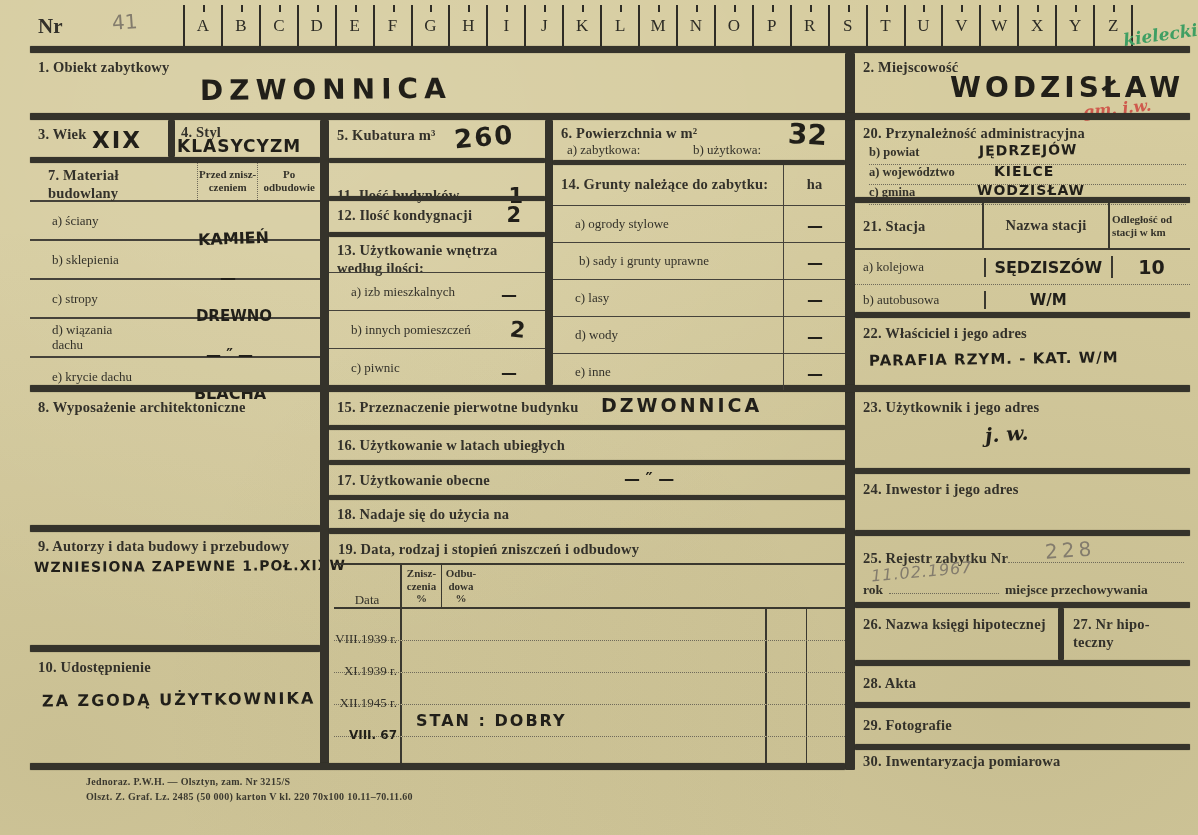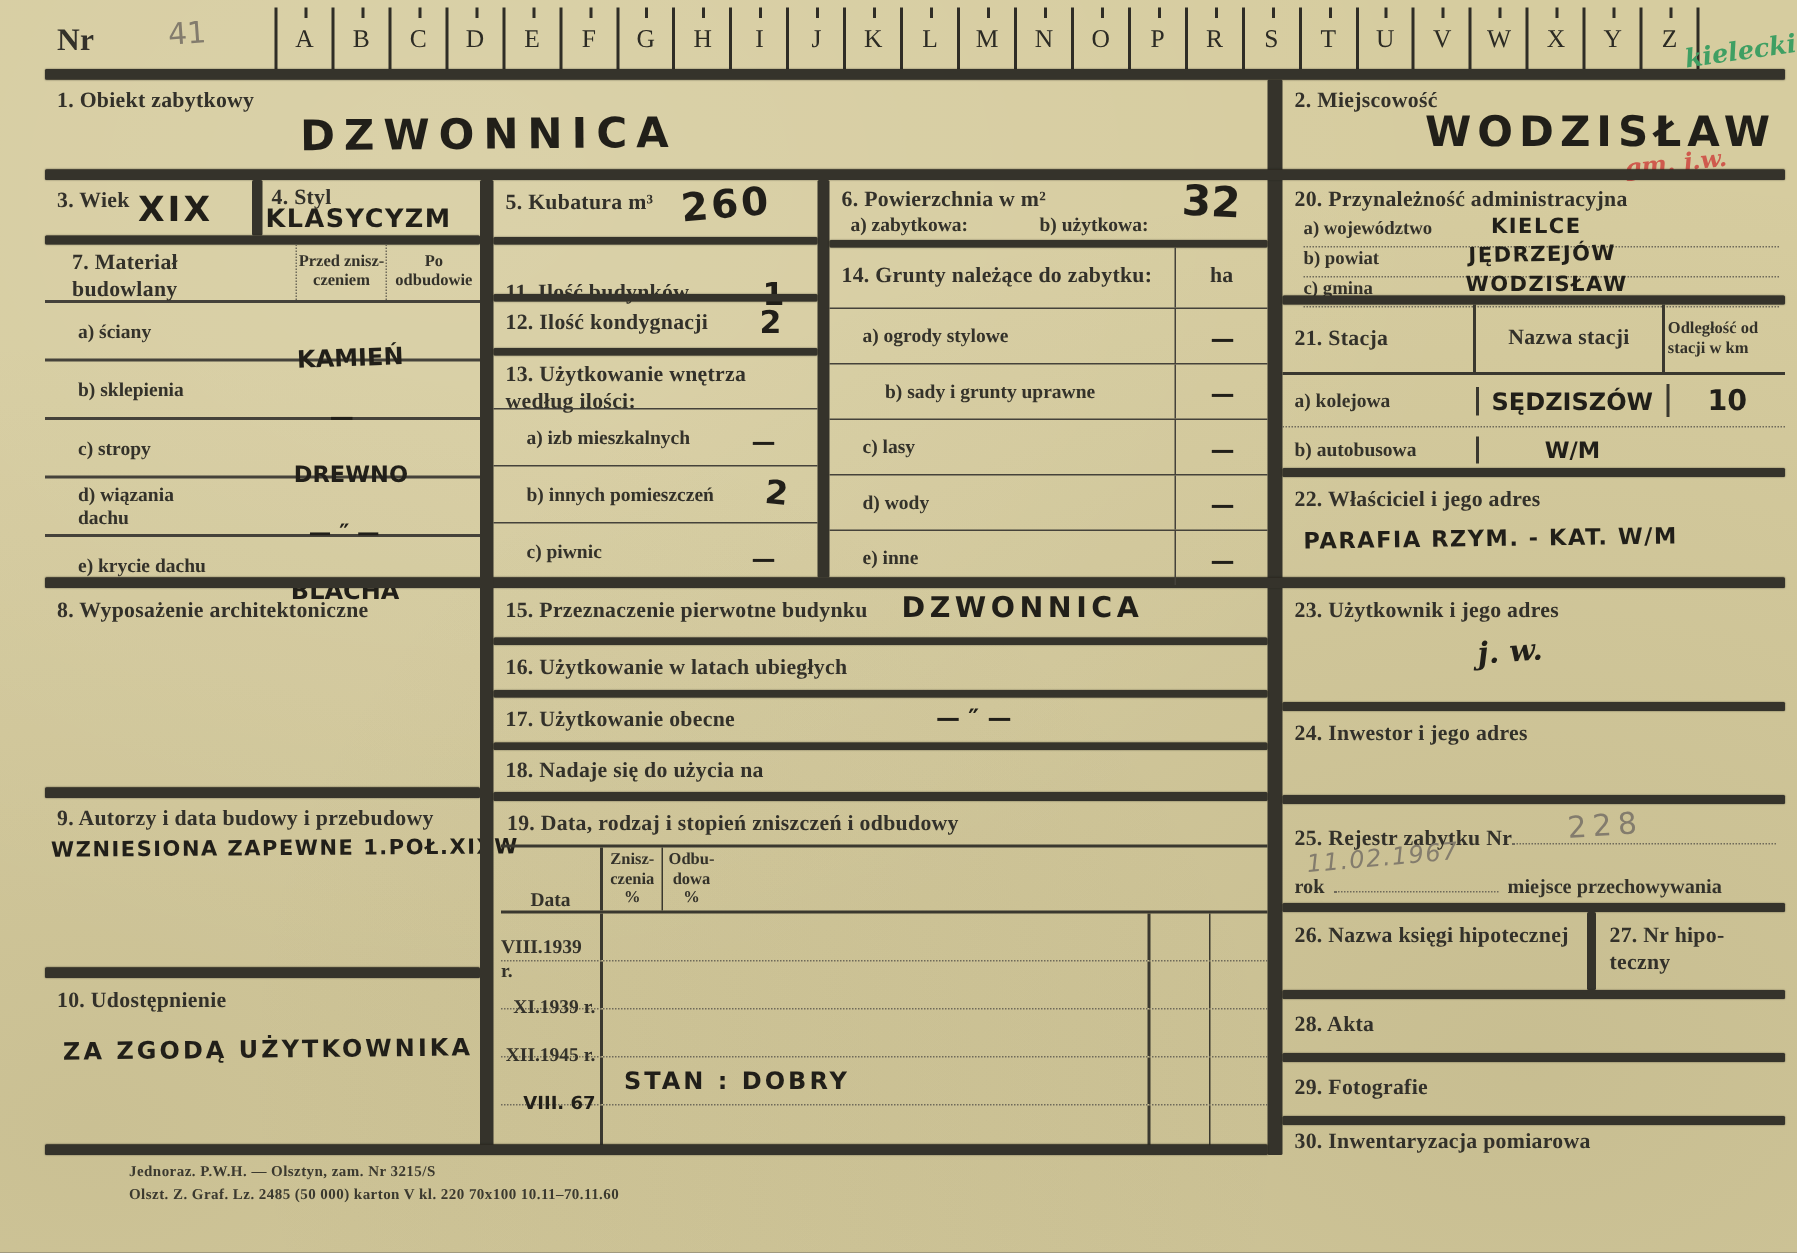--- a/index.html
+++ b/index.html
@@ -5,21 +5,21 @@
   html,body{margin:0;padding:0;background:#7a7668;}
   .page{position:relative;width:1198px;height:835px;background:#d6cc9f;overflow:hidden;
         font-family:"Liberation Serif",serif;color:#34322a;
         background-image:radial-gradient(ellipse at 25% 15%, rgba(255,255,255,.10), transparent 55%),
                          radial-gradient(ellipse at 85% 85%, rgba(96,86,44,.12), transparent 60%),
                          radial-gradient(ellipse at 5% 90%, rgba(96,86,44,.10), transparent 50%);}
   .hbar{position:absolute;background:#35332b;border-radius:1px;box-shadow:0 0 1px rgba(30,28,20,.8);}
   .vbar{position:absolute;background:#35332b;border-radius:1px;}
   .box{position:absolute;}
   .lbl{font-weight:700;font-size:14.5px;line-height:1.25;color:#33312a;letter-spacing:.2px;}
-  .sm{font-size:13px;font-weight:700;}
+  .sm{font-size:13px;font-weight:400;}
   .xs{font-size:11px;font-weight:700;line-height:1.15;}
   .preline{white-space:pre-line;}
   .hand{font-family:"DejaVu Sans",sans-serif;font-weight:700;color:#211f19;position:absolute;white-space:nowrap;}
   .handi{font-family:"DejaVu Sans",sans-serif;font-weight:700;color:#211f19;white-space:nowrap;}
   .pencil{font-family:"DejaVu Sans",sans-serif;color:#837c6d;position:absolute;white-space:nowrap;}
   .green-note{font-family:"DejaVu Serif",serif;font-style:italic;font-weight:700;color:#3f9f63;}
   .red-note{font-family:"DejaVu Serif",serif;font-style:italic;font-weight:700;color:#cf5a4d;}
   .dotted{border-bottom:1px dotted #6f6a5a;}
   
   .astrip{position:absolute;left:183px;top:5px;width:950px;height:41px;display:flex;}
@@ -230,21 +230,21 @@
     <div style="display:flex;height:40px;">
       <div class="lbl" style="flex:1;padding:10px 0 0 8px;">14. Grunty należące do zabytku:</div>
       <div class="lbl" style="width:62px;border-left:1px solid #45423a;text-align:center;padding-top:10px;box-sizing:border-box;">ha</div>
     </div>
     <div class="g-row">
       <span class="sm" style="padding-left:22px;">a) ogrody stylowe</span>
       <span class="hand" style="right:22px;top:10px;font-size:16px;">—</span>
       <span style="position:absolute;right:61px;top:0;bottom:0;border-left:1px solid #45423a;"></span>
     </div>
     <div class="g-row">
-      <span class="sm" style="padding-left:37px;">b) sady i grunty uprawne</span>
+      <span class="sm" style="padding-left:26px;">b) sady i grunty uprawne</span>
       <span class="hand" style="right:22px;top:10px;font-size:16px;">—</span>
       <span style="position:absolute;right:61px;top:0;bottom:0;border-left:1px solid #45423a;"></span>
     </div>
     <div class="g-row">
       <span class="sm" style="padding-left:22px;">c) lasy</span>
       <span class="hand" style="right:22px;top:10px;font-size:16px;">—</span>
       <span style="position:absolute;right:61px;top:0;bottom:0;border-left:1px solid #45423a;"></span>
     </div>
     <div class="g-row">
       <span class="sm" style="padding-left:22px;">d) wody</span>
@@ -324,26 +324,26 @@
         <div class="c-zn"></div>
         <div class="c-od"></div>
       </div>
     </div>
   </div>
 
   <div class="box" style="left:855px;top:120px;width:335px;height:77px;">
     <span class="lbl" style="position:absolute;left:8px;top:4px;">20. Przynależność administracyjna</span>
     <div style="position:absolute;left:0;right:0;top:25px;">
       <div class="adm-row">
+        <span>b) powiat</span>
+        <span class="hand" style="left:110px;top:-3px;font-size:14px;letter-spacing:1px;transform:rotate(-1deg);">JĘDRZEJÓW</span>
+      </div>
+      <div class="adm-row">
         <span>a) województwo</span>
         <span class="hand" style="left:125px;top:-2px;font-size:14px;letter-spacing:1px;">KIELCE</span>
-      </div>
-      <div class="adm-row">
-        <span>b) powiat</span>
-        <span class="hand" style="left:110px;top:-3px;font-size:14px;letter-spacing:1px;transform:rotate(-1deg);">JĘDRZEJÓW</span>
       </div>
       <div class="adm-row">
         <span>c) gmina</span>
         <span class="hand" style="left:108px;top:-3px;font-size:14px;letter-spacing:1px;">WODZISŁAW</span>
       </div>
     </div>
   </div>
   <div class="hbar" style="left:855px;top:197px;width:335px;height:6px;"></div>
 
   <div class="box" style="left:855px;top:203px;width:335px;height:109px;">

